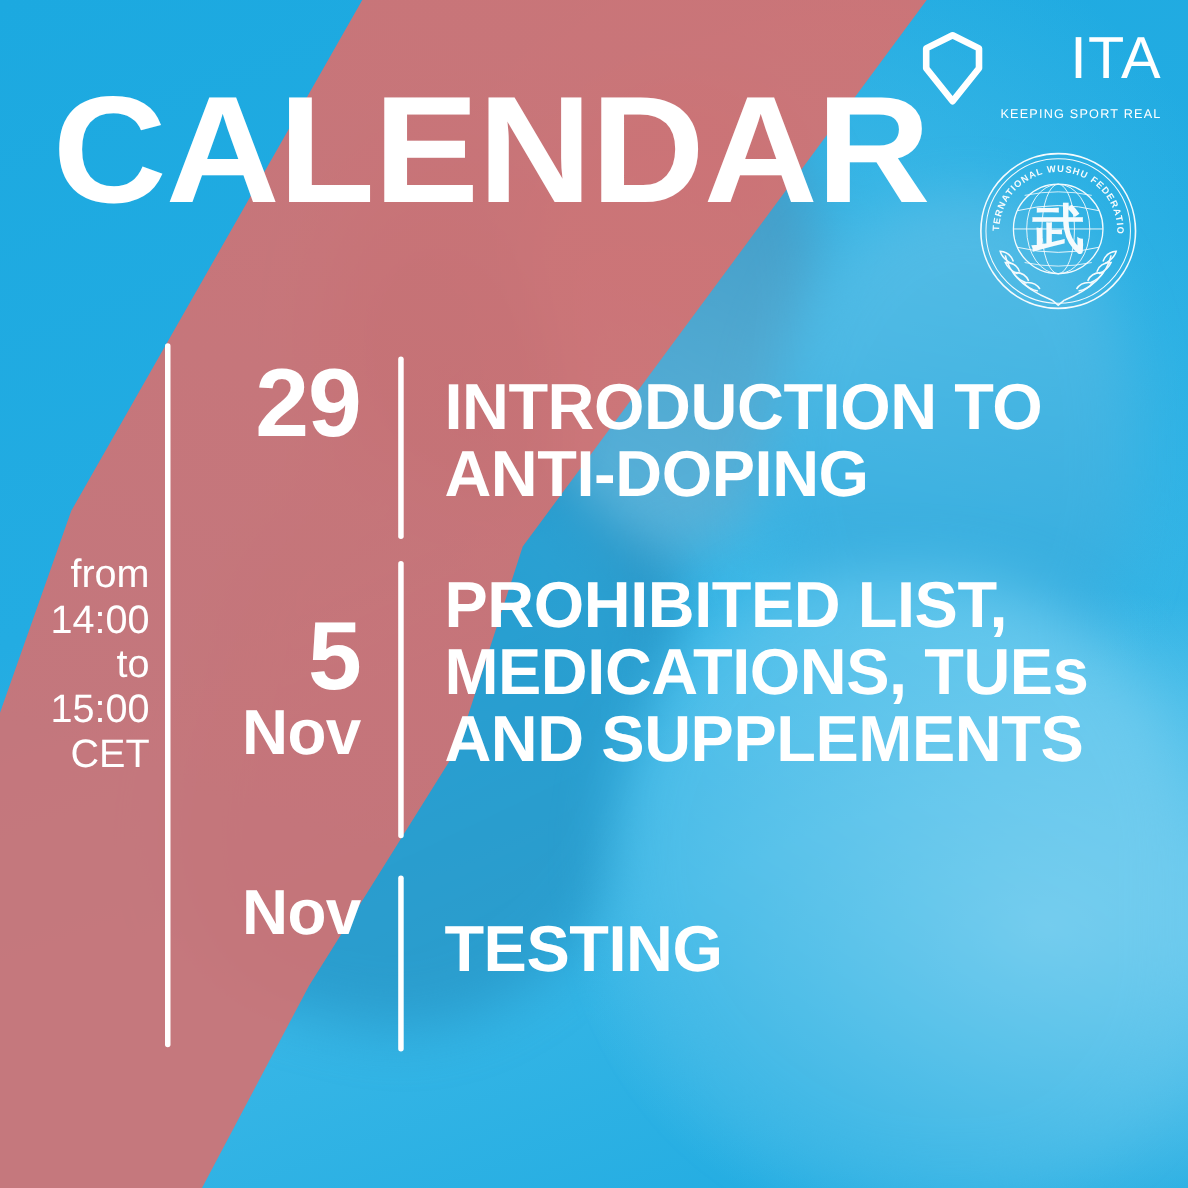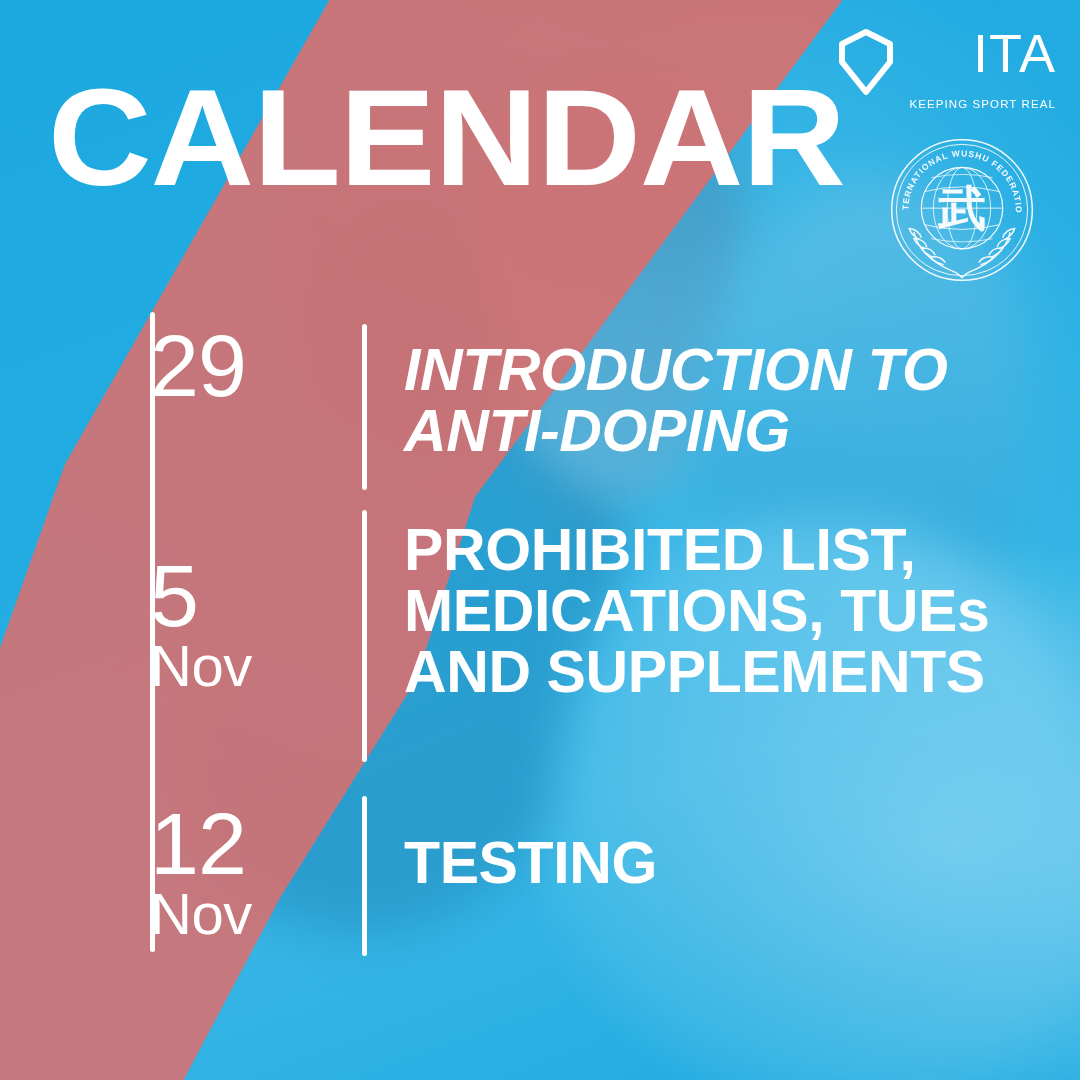--- a/index.html
+++ b/index.html
@@ -127,23 +127,23 @@
   }
 
   .rows { position:absolute; left:0; top:0; width:1080px; }
 
   .row { position:absolute; left:0; width:1080px; display:block; }
 
   .date {
     position:absolute;
     left:150px;
     width:178px;
-    text-align:left;
-    color:#ffffff;
-    font-weight:400;
+    text-align:right;
+    color:#ffffff;
+    font-weight:700;
     line-height:.96;
   }
   .date .day {
     display:block;
     font-size:88px;
     letter-spacing:-1px;
   }
   .date .mon {
     display:block;
     font-size:58px;
@@ -168,21 +168,21 @@
     line-height:1.03;
     letter-spacing:-0.4px;
     text-transform:uppercase;
   }
   .event-title .lc { text-transform:none; }
 
   
   #row-0 { top:0; }
   #row-0 .date { top:18px; }
   #row-0 .rule-row { top:18px; height:166px; }
-  #row-0 .event-title { top:34px;font-style:italic; }
+  #row-0 .event-title { top:34px; }
 
   #row-1 { top:196px; }
   #row-1 .date { top:52px; }
   #row-1 .rule-row { top:8px; height:252px; }
   #row-1 .event-title { top:2px;margin-top:16px; }
 
   #row-2 { top:478px; }
   #row-2 .date { top:18px; }
   #row-2 .rule-row { top:12px; height:160px; }
   #row-2 .event-title { top:49px; }
@@ -248,20 +248,27 @@
       <path d="M126,112 q9,-5 11,-12 q-10,1 -13,10"></path>
       <path d="M120,122 q9,-4 12,-11 q-11,0 -14,9"></path>
       <path d="M111,131 q9,-3 13,-10 q-11,-1 -15,8"></path>
       <path d="M100,139 q9,-2 14,-8 q-11,-2 -16,6"></path>
       <path d="M74,148 l6,5 l6,-5"></path>
     </g>
   </svg>
 
   <div class="schedule">
 
+    <div class="time-block">
+      <span>from</span><br>
+      <span>14:00</span><br>
+      <span>to</span><br>
+      <span>15:00</span><br>
+      <span>CET</span>
+    </div>
 
     <div class="rule-left"></div>
 
     <div class="rows">
 
       <div class="row" id="row-0">
         <div class="date">
           <span class="day">29</span>
         </div>
         <div class="rule-row"></div>
@@ -272,21 +279,20 @@
         <div class="date">
           <span class="day">5</span>
           <span class="mon">Nov</span>
         </div>
         <div class="rule-row"></div>
         <div class="event-title"><span>PROHIBITED LIST, MEDICATIONS, TUE</span><span class="lc">s</span><span> AND SUPPLEMENTS</span></div>
       </div>
 
       <div class="row" id="row-2">
         <div class="date">
-          <span class="day">12</span>
           <span class="mon">Nov</span>
         </div>
         <div class="rule-row"></div>
         <div class="event-title">TESTING</div>
       </div>
 
     </div>
   </div>
 </div>
 

